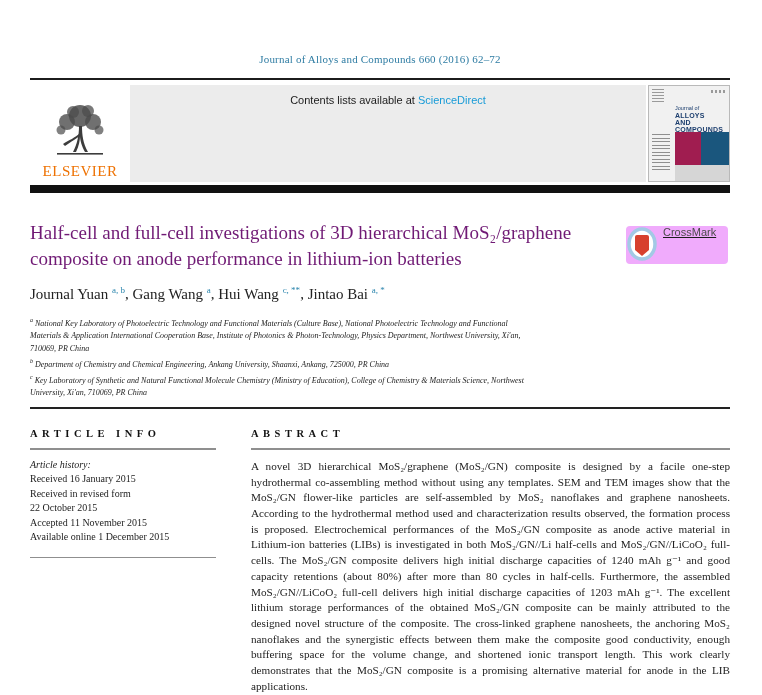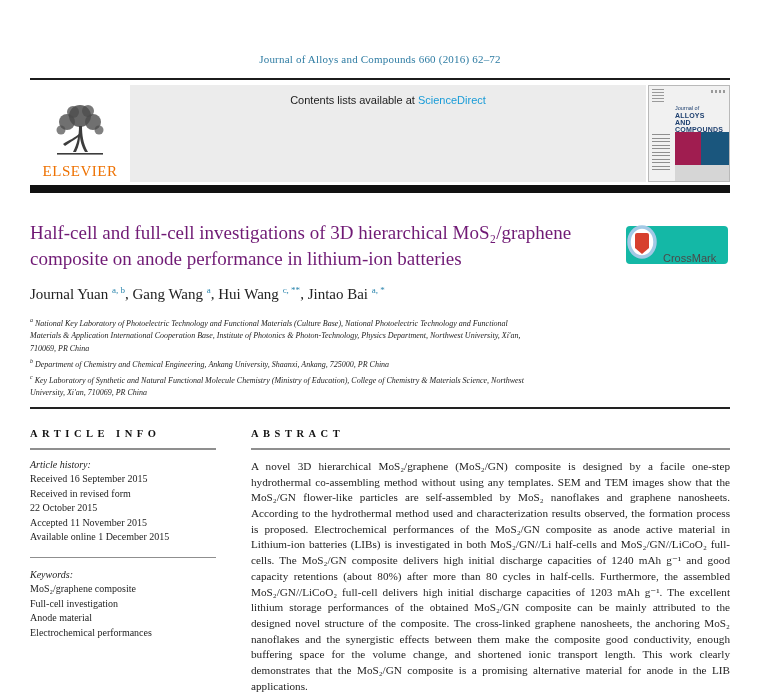--- a/index.html
+++ b/index.html
@@ -33,21 +33,21 @@
   .cover-lines { position:absolute; top:48px; left:3px; width:18px; height:38px; background:repeating-linear-gradient(#8f8f8f 0 1px,#f1f1f1 1px 3.5px); }
   .sq-maroon { position:absolute; top:46px; left:26px; width:26px; height:33px; }
   .sq-blue  { position:absolute; top:46px; left:52px; width:28px; height:33px; }
   .cover-gray-bottom { position:absolute; top:79px; left:26px; right:0; bottom:0; background:#d6d6d6; }
 
   .thick-bar { height:8px; background:#111; margin-top:3px; }
 
   
   .title-row { margin-top:27px; position:relative; }
   .article-title { font-size:19px; line-height:26px; color:#701a75; max-width:612px; }
-  .crossmark { position:absolute; right:2px; top:6px; width:102px; height:38px; display:flex; align-items:flex-end; background:#14b8a6; border-radius:4px; cursor:pointer; }
+  .crossmark { position:absolute; right:2px; top:6px; width:102px; height:38px; display:flex; align-items:flex-start; background:#f0abfc; border-radius:4px; cursor:pointer;text-decoration:underline; }
   .crossmark-label { font-size:11px; color:#4a4a4a; font-family:"Liberation Sans",sans-serif; margin-left:5px; }
 
   
   .authors { margin-top:13px; font-size:15px; color:#222; }
   .au-sup { color:#2b85ad; font-size:9px; vertical-align:super; }
 
   
   .affiliations { margin-top:11px; font-size:8px; font-style:italic; line-height:12.5px; color:#222; max-width:505px; }
   .aff-sup { font-size:6px; vertical-align:super; font-style:italic; }
 
@@ -142,34 +142,27 @@
   </div>
 
   <div class="rule-mid"></div>
 
   <div class="cols">
     <div class="col-left">
       <div class="sec-heading">ARTICLE INFO</div>
       <div class="heading-rule"></div>
       <div class="info-block">
         <div class="info-label">Article history:</div>
-        <div>Received 16 September 2015</div>
+        <div>Received 16 January 2015</div>
         <div>Received in revised form</div>
         <div>22 October 2015</div>
         <div>Accepted 11 November 2015</div>
         <div>Available online 1 December 2015</div>
       </div>
       <div class="thin-rule"></div>
-      <div class="info-block">
-        <div class="info-label">Keywords:</div>
-        <div>MoS₂/graphene composite</div>
-        <div>Full-cell investigation</div>
-        <div>Anode material</div>
-        <div>Electrochemical performances</div>
-      </div>
     </div>
 
     <div class="col-right">
       <div class="sec-heading">ABSTRACT</div>
       <div class="heading-rule"></div>
       <div class="abstract-text">A novel 3D hierarchical MoS₂/graphene (MoS₂/GN) composite is designed by a facile one-step hydrothermal co-assembling method without using any templates. SEM and TEM images show that the MoS₂/GN flower-like particles are self-assembled by MoS₂ nanoflakes and graphene nanosheets. According to the hydrothermal method used and characterization results observed, the formation process is proposed. Electrochemical performances of the MoS₂/GN composite as anode active material in Lithium-ion batteries (LIBs) is investigated in both MoS₂/GN//Li half-cells and MoS₂/GN//LiCoO₂ full-cells. The MoS₂/GN composite delivers high initial discharge capacities of 1240 mAh g⁻¹ and good capacity retentions (about 80%) after more than 80 cycles in half-cells. Furthermore, the assembled MoS₂/GN//LiCoO₂ full-cell delivers high initial discharge capacities of 1203 mAh g⁻¹. The excellent lithium storage performances of the obtained MoS₂/GN composite can be mainly attributed to the designed novel structure of the composite. The cross-linked graphene nanosheets, the anchoring MoS₂ nanoflakes and the synergistic effects between them make the composite good conductivity, enough buffering space for the volume change, and shortened ionic transport length. This work clearly demonstrates that the MoS₂/GN composite is a promising alternative material for anode in the LIB applications.</div>
 
     </div>
   </div>
 

